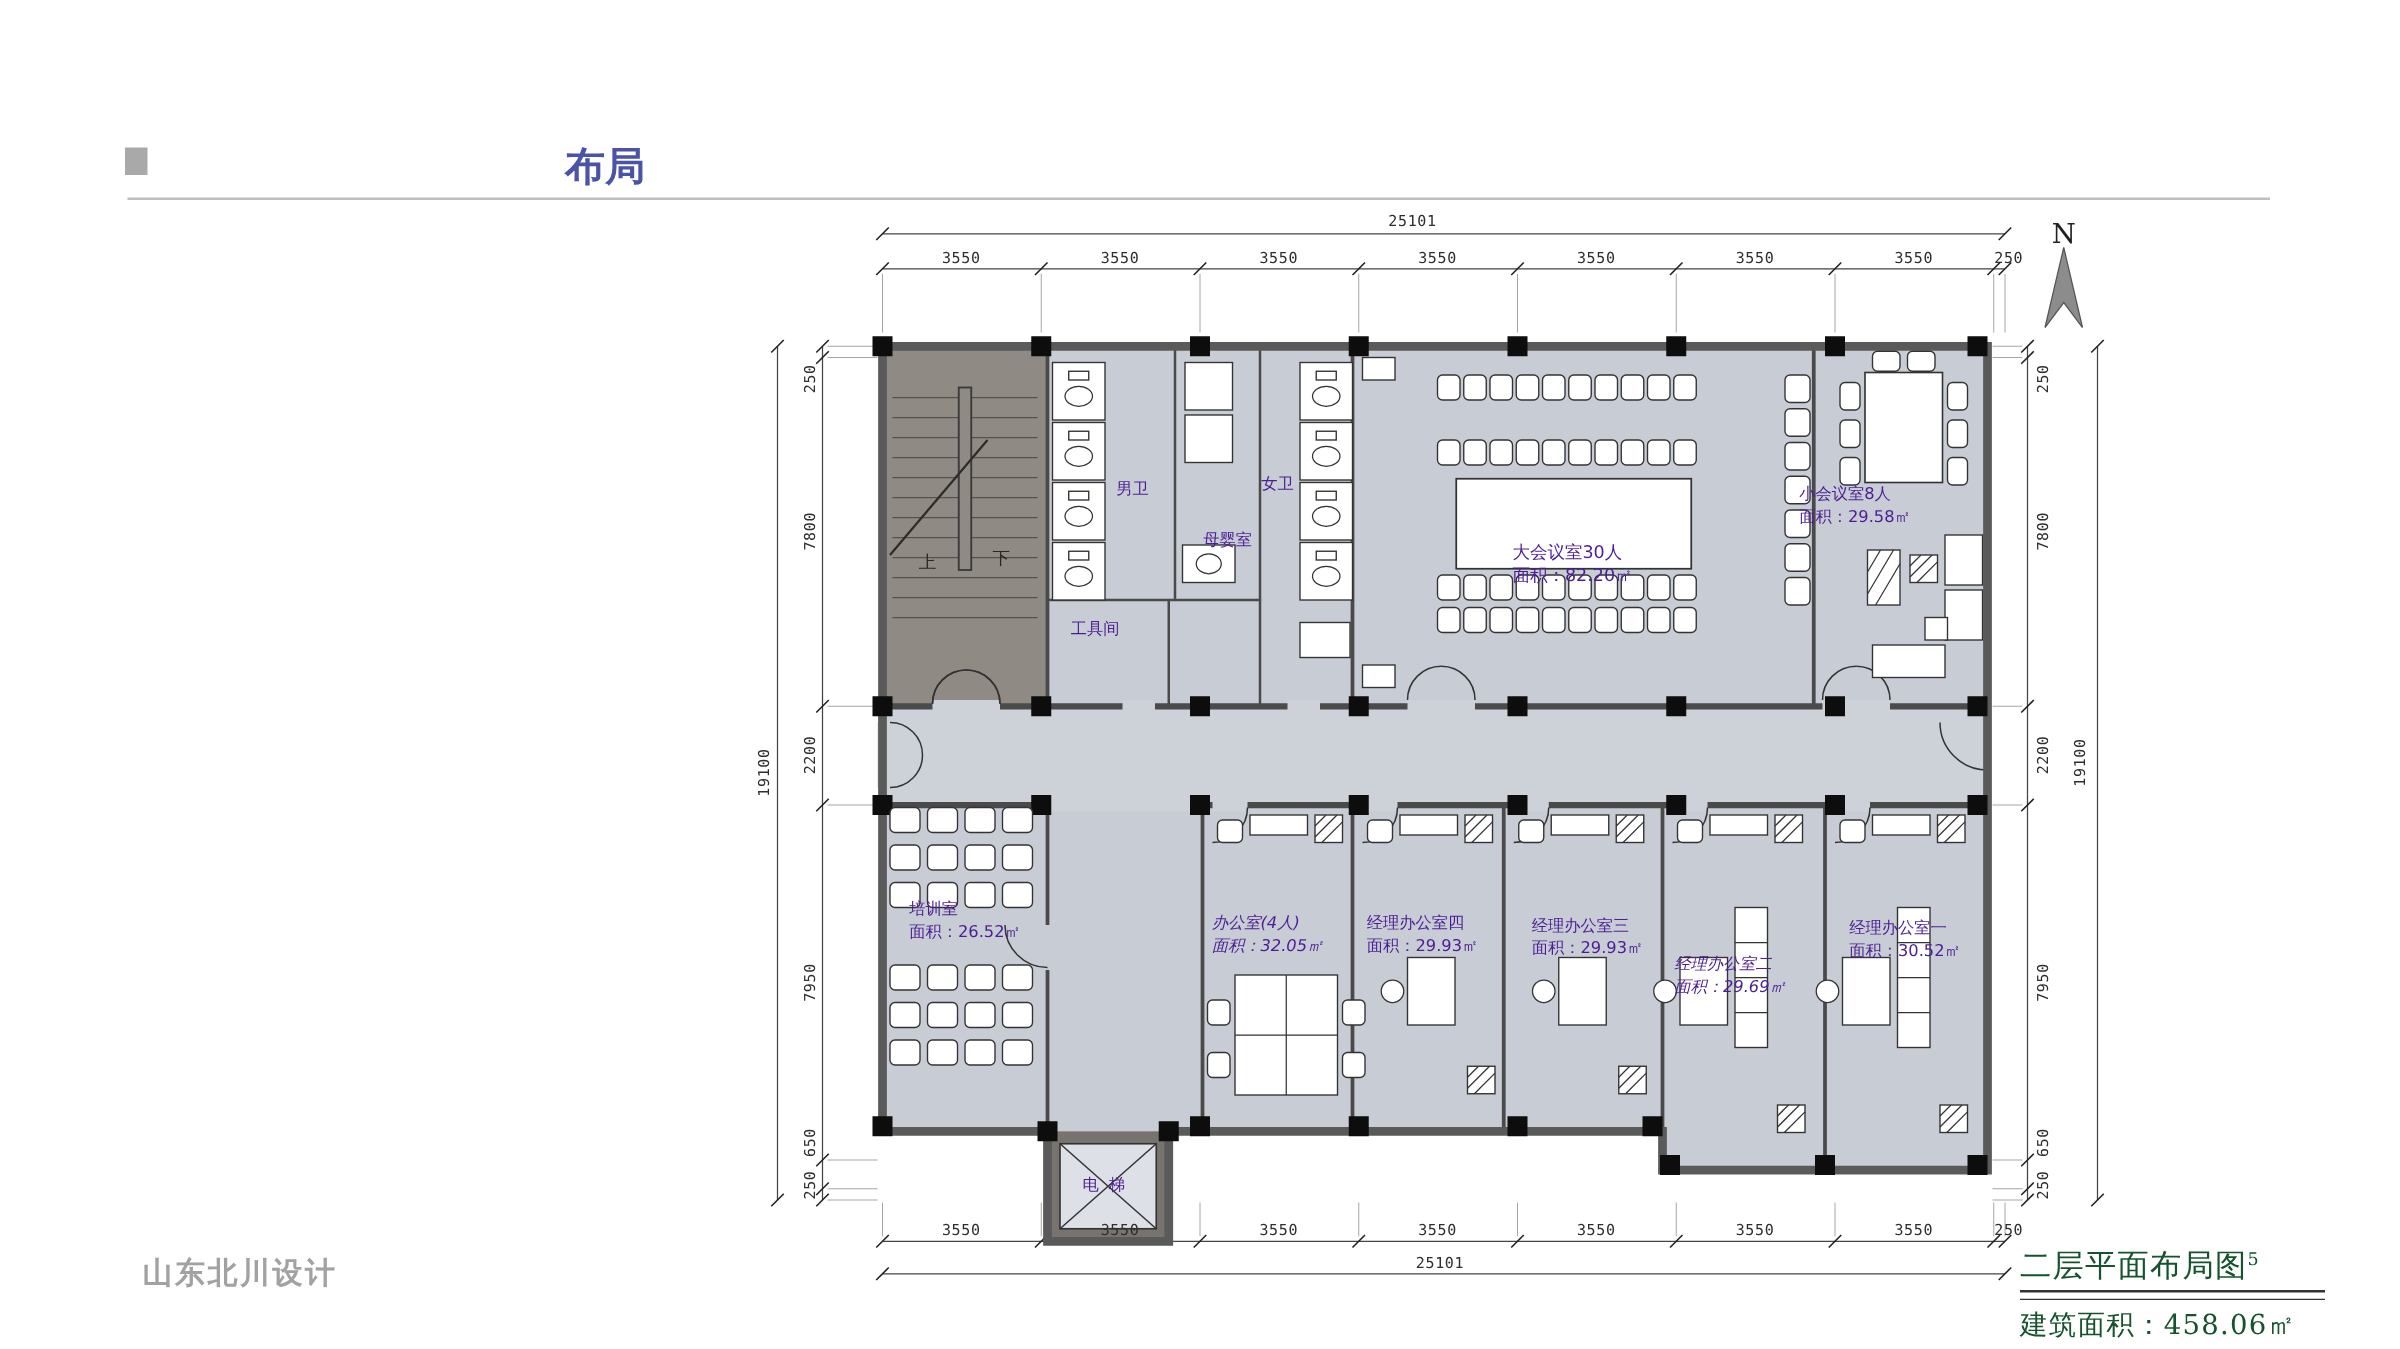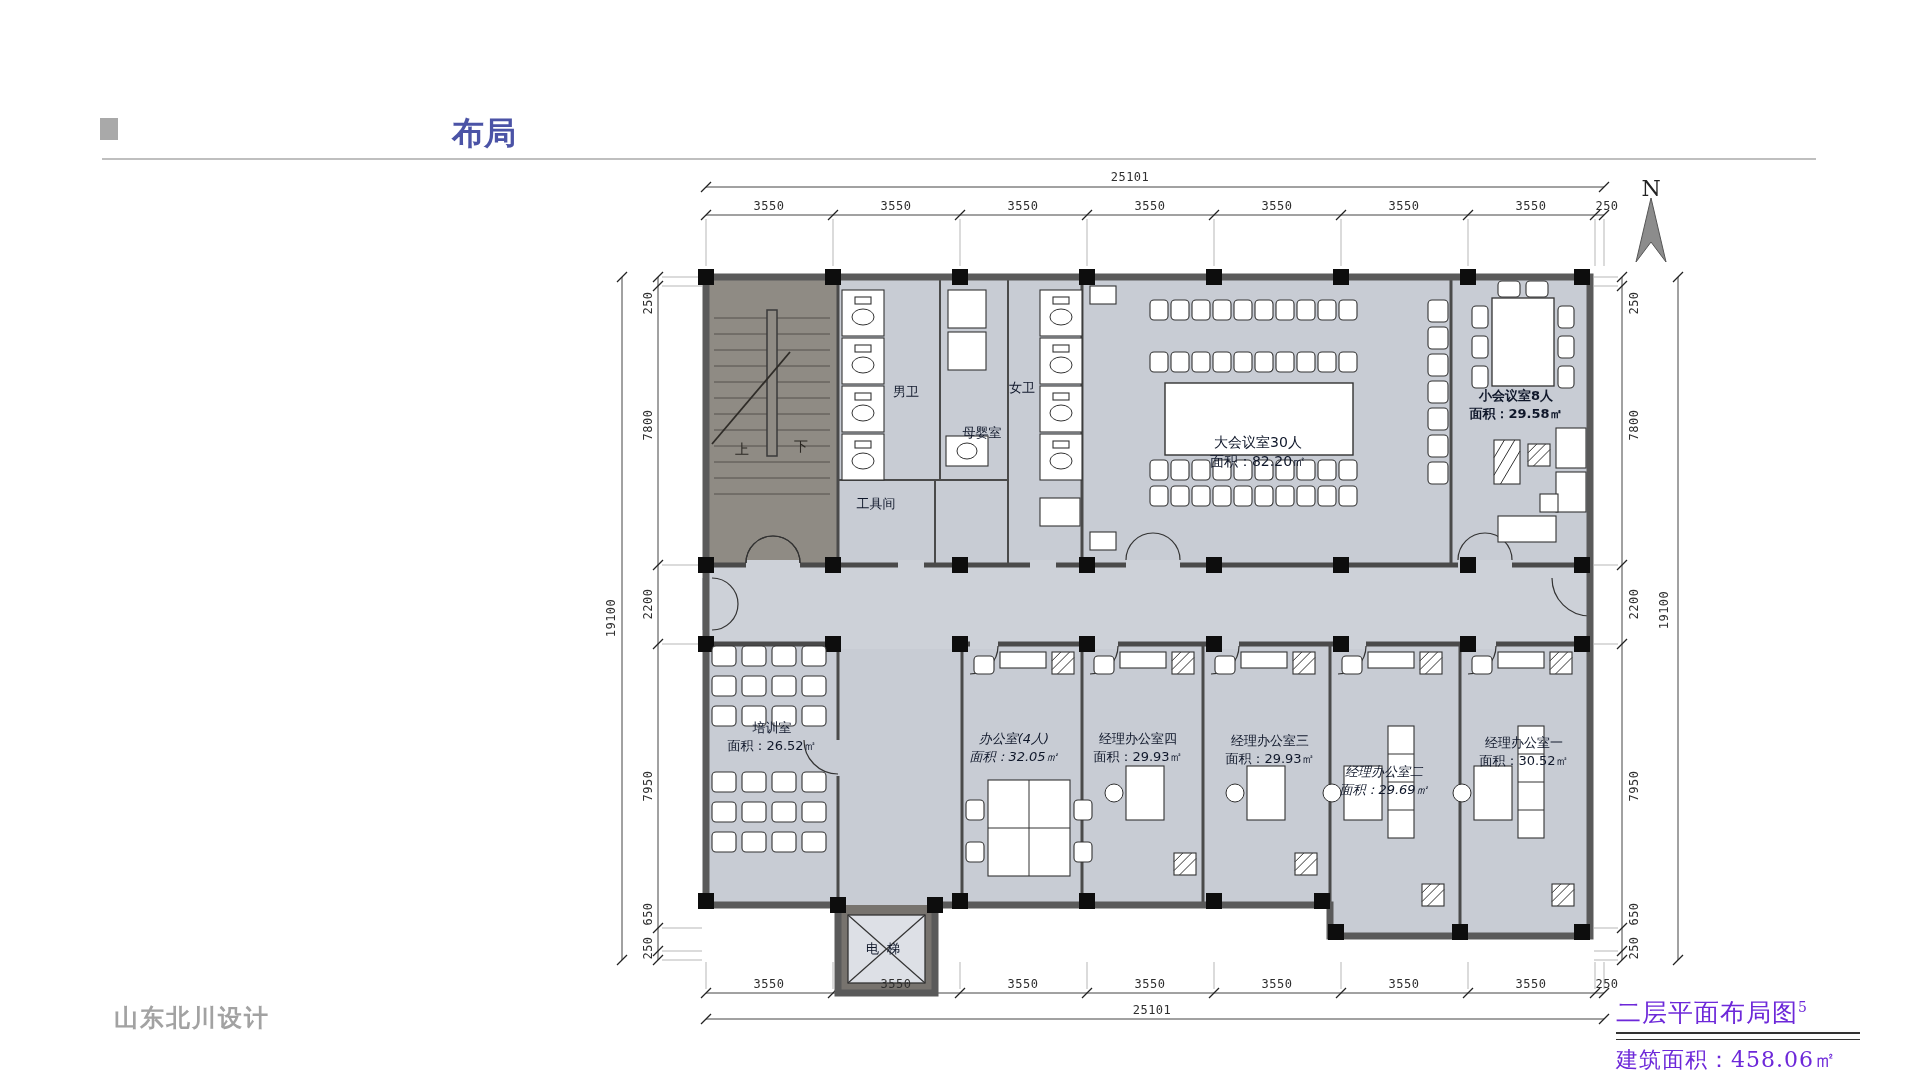--- a/index.html
+++ b/index.html
@@ -4,31 +4,31 @@
 <style>
   html,body{margin:0;padding:0;background:#fff;}
   .canvas{position:relative;width:1920px;height:1079px;background:#fff;overflow:hidden;
           font-family:"DejaVu Sans",sans-serif;}
   .bullet{position:absolute;left:100px;top:118px;width:18px;height:22px;background:#a9a9a9;}
   .title{position:absolute;left:140px;top:78px;margin:0;font-size:56px;font-weight:900;
          color:#000;letter-spacing:2px;font-family:"DejaVu Sans",sans-serif;}
   .subtitle{position:absolute;left:452px;top:112px;font-size:32px;font-weight:800;color:#4b53a6;}
   .rule{position:absolute;left:102px;top:158px;width:1714px;height:2px;background:#bfbfbf;}
   #plan-svg{position:absolute;left:0;top:0;}
-  .rlabel{position:absolute;transform:translate(-50%,-50%);text-align:center;
-          font-size:13px;color:#0f172a;line-height:1.35;white-space:nowrap;z-index:5;}
+  .rlabel{position:absolute;transform:translate(-50%,-50%);
+          font-size:13px;color:#4c1d95;line-height:1.35;white-space:nowrap;z-index:5;}
   .rlabel span{display:block;}
   .rlabel.big{font-size:14px;margin-top:48px;}
   .dim{position:absolute;transform:translate(-50%,-50%);font-family:"DejaVu Sans Mono",monospace;
        font-size:12px;color:#2e2e2e;white-space:nowrap;z-index:5;letter-spacing:.5px;}
   .dim.rot{transform:translate(-50%,-50%) rotate(-90deg);}
   .nlabel{position:absolute;transform:translate(-50%,-50%);font-family:"DejaVu Serif",serif;
           font-size:22px;color:#222;z-index:5;}
   .company{position:absolute;left:114px;top:1002px;font-size:24px;font-weight:800;color:#a2a2a2;letter-spacing:2px;}
-  .tblock{position:absolute;left:1616px;top:996px;width:244px;z-index:6;color:#6d28d9;
+  .tblock{position:absolute;left:1616px;top:996px;width:244px;z-index:6;color:#14532d;
           font-family:"DejaVu Serif",serif;}
   .tb-title{font-size:25px;letter-spacing:1px;}
   .tb-title sup{font-size:14px;}
   .tb-rule{margin-top:3px;height:5px;border-top:2px solid #333;border-bottom:1px solid #333;}
   .tb-area{margin-top:5px;font-size:22px;letter-spacing:1px;}
   .stxt{position:absolute;transform:translate(-50%,-50%);font-size:14px;color:#2b2823;z-index:5;}
 </style>
 </head>
 <body>
 
@@ -417,21 +417,21 @@
       <line x1="1518" y1="782" x2="1544" y2="782" stroke="#333" stroke-width="1"></line>
       <line x1="1518" y1="810" x2="1544" y2="810" stroke="#333" stroke-width="1"></line>
     </svg>
 
   <div class="nlabel" style="left:1651px;top:188px;">N</div>
 
   <div class="rlabel big" style="left:1258px;top:404px;">
     <span>大会议室30人</span>
     <span>面积：82.20㎡</span>
   </div>
-  <div class="rlabel" style="left:1516px;top:405px;font-weight:bold;">
+  <div class="rlabel" style="left:1484px;top:405px;">
     <span>小会议室8人</span>
     <span>面积：29.58㎡</span>
   </div>
   <div class="rlabel" style="left:906px;top:392px;">
     <span>男卫</span>
   </div>
   <div class="rlabel" style="left:1022px;top:388px;">
     <span>女卫</span>
   </div>
   <div class="rlabel" style="left:982px;top:433px;">

